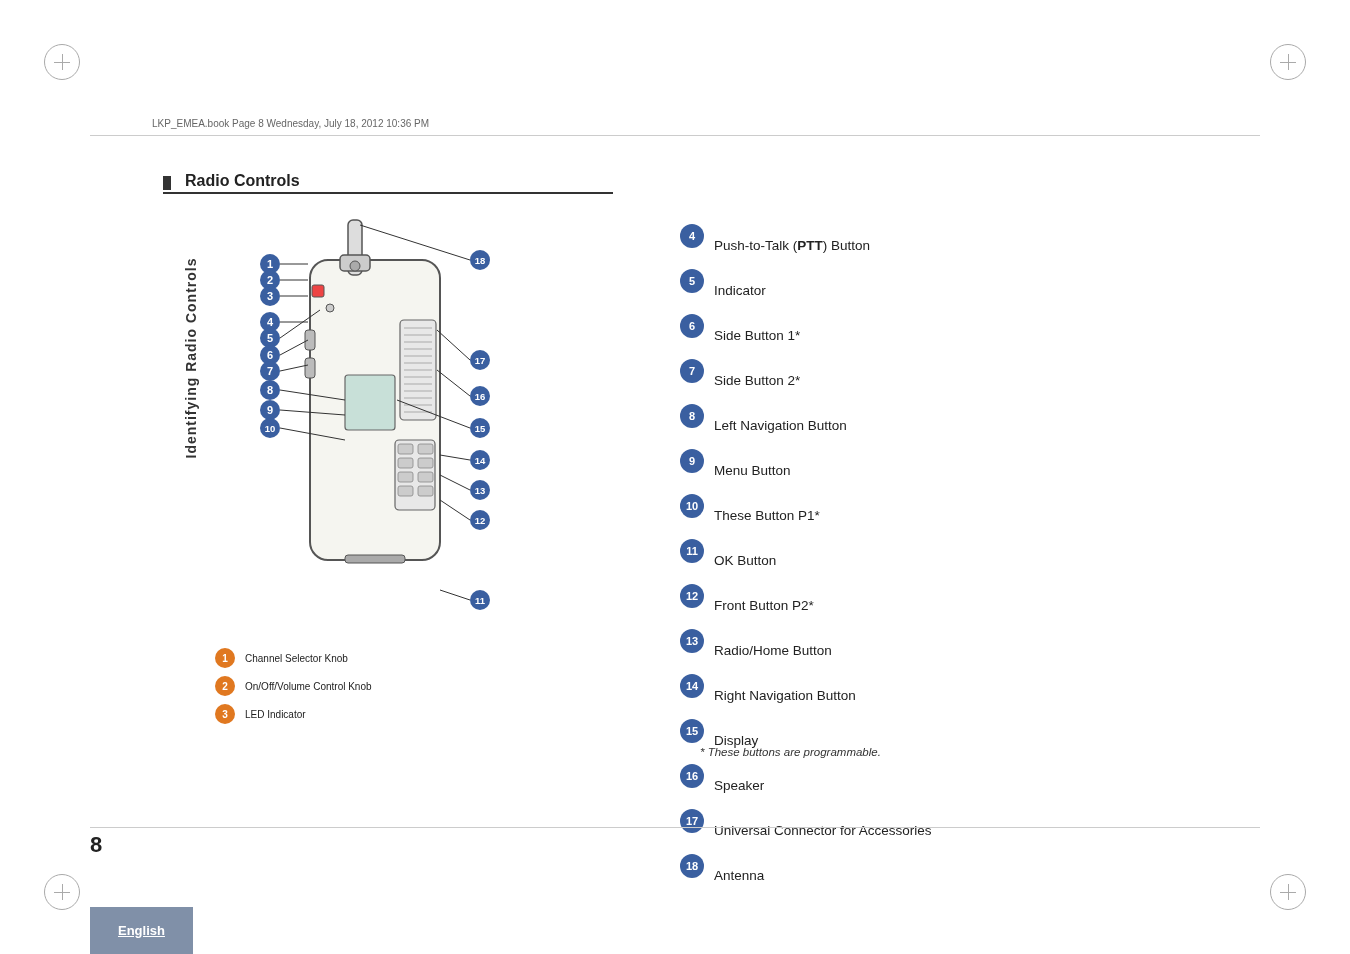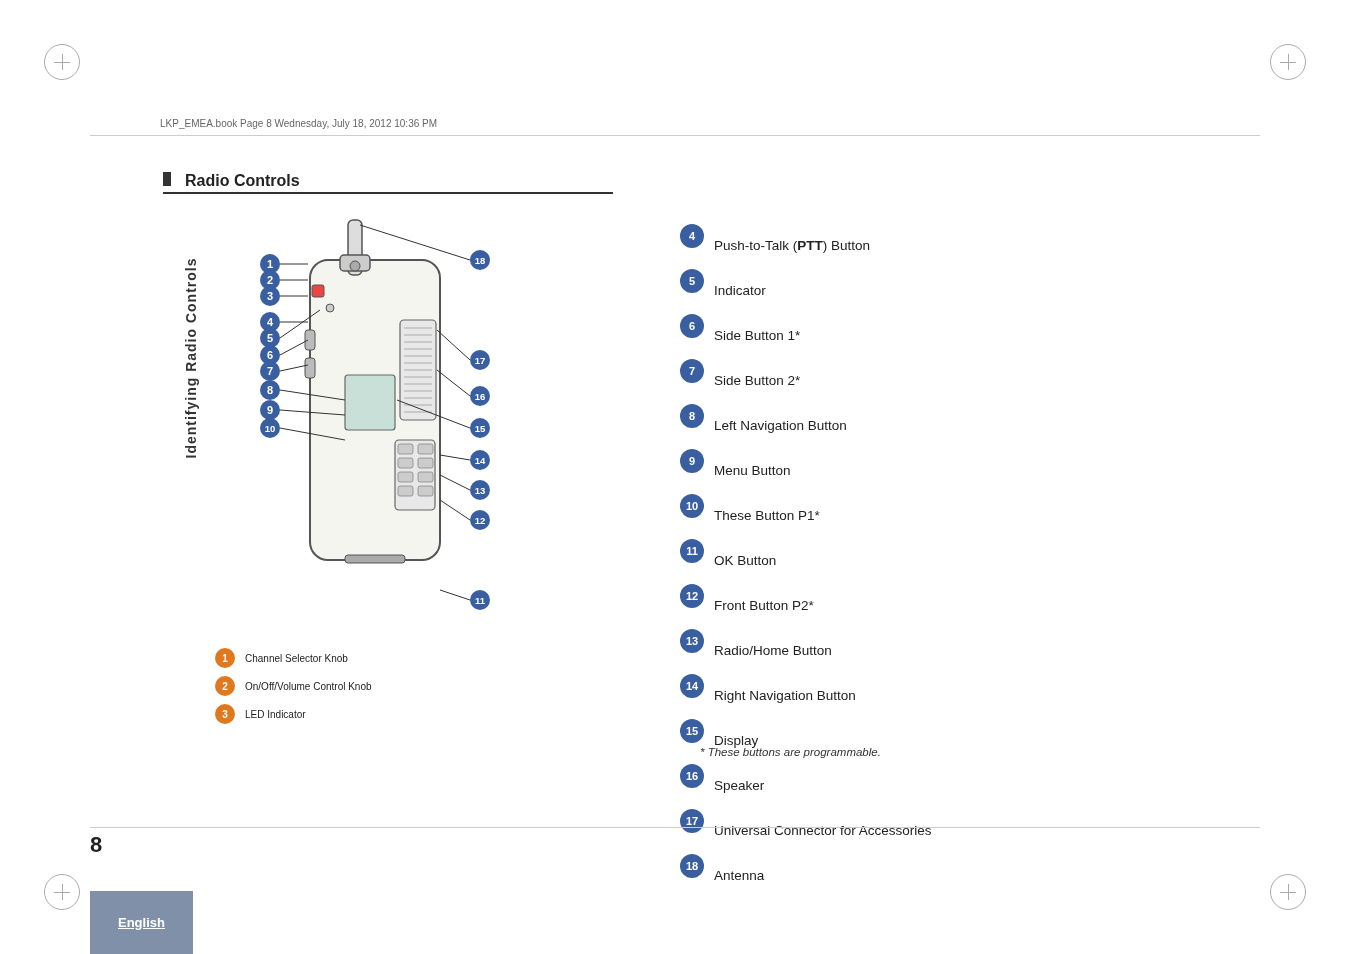--- a/index.html
+++ b/index.html
@@ -25,35 +25,35 @@
     }
     .circle-mark.top-left { top: 44px; left: 44px; }
     .circle-mark.top-right { top: 44px; right: 44px; }
     .circle-mark.bottom-left { bottom: 44px; left: 44px; }
     .circle-mark.bottom-right { bottom: 44px; right: 44px; }
 
     
     .header-text {
       position: absolute;
       top: 118px;
-      left: 160px;
+      left: 152px;
       font-size: 10px;
       color: #666;
     }
 
     
     .section-title {
       position: absolute;
       top: 172px;
       left: 163px;
       font-size: 16px;
       font-weight: bold;
       color: #222;
       display: flex;
-      align-items: flex-start;
+      align-items: flex-end;
       gap: 8px;
     }
     .title-bar {
       display: inline-block;
       width: 8px;
       height: 14px;
       background: #333;
       margin-right: 6px;
     }
 
@@ -162,21 +162,21 @@
 
     
     .lang-tab {
       position: absolute;
       bottom: 0;
       left: 90px;
       background: #8090a8;
       color: #fff;
       font-size: 13px;
       font-weight: bold;
-      padding: 24px 28px;
+      padding: 16px 28px;
       text-decoration: underline;
     }
 
     
     .lg-badge {
       display: inline-flex;
       align-items: center;
       justify-content: center;
       width: 24px;
       height: 24px;

